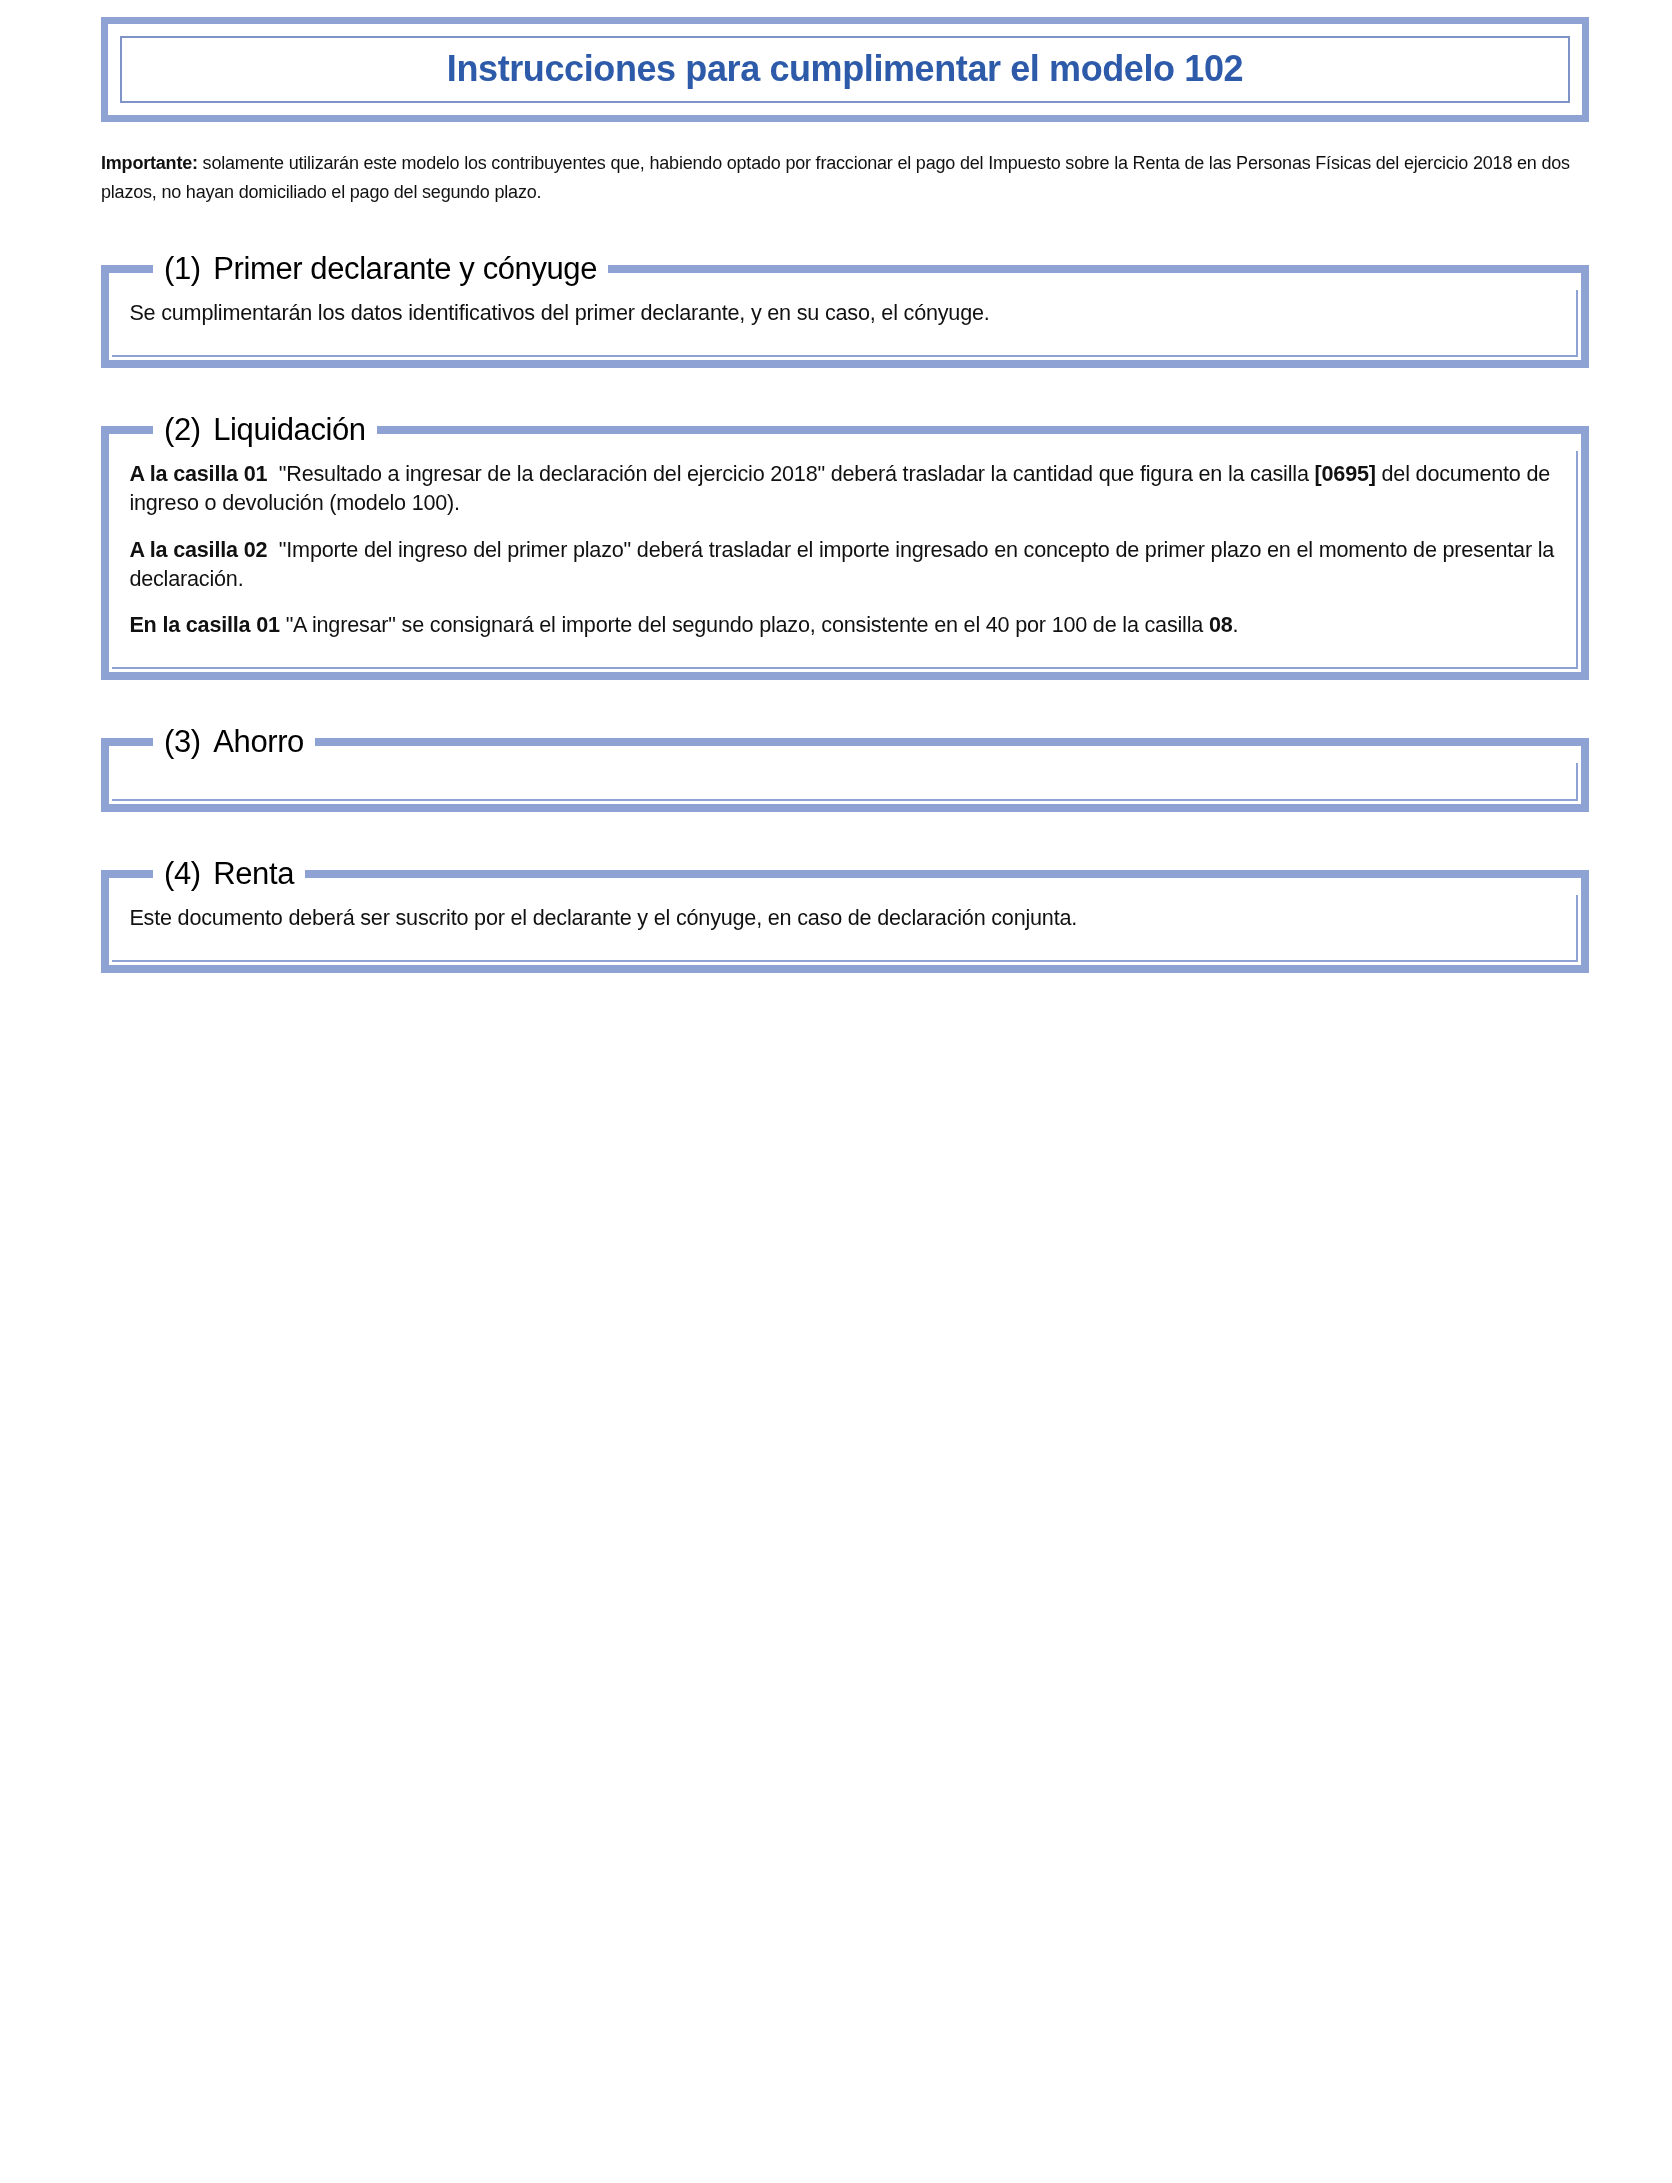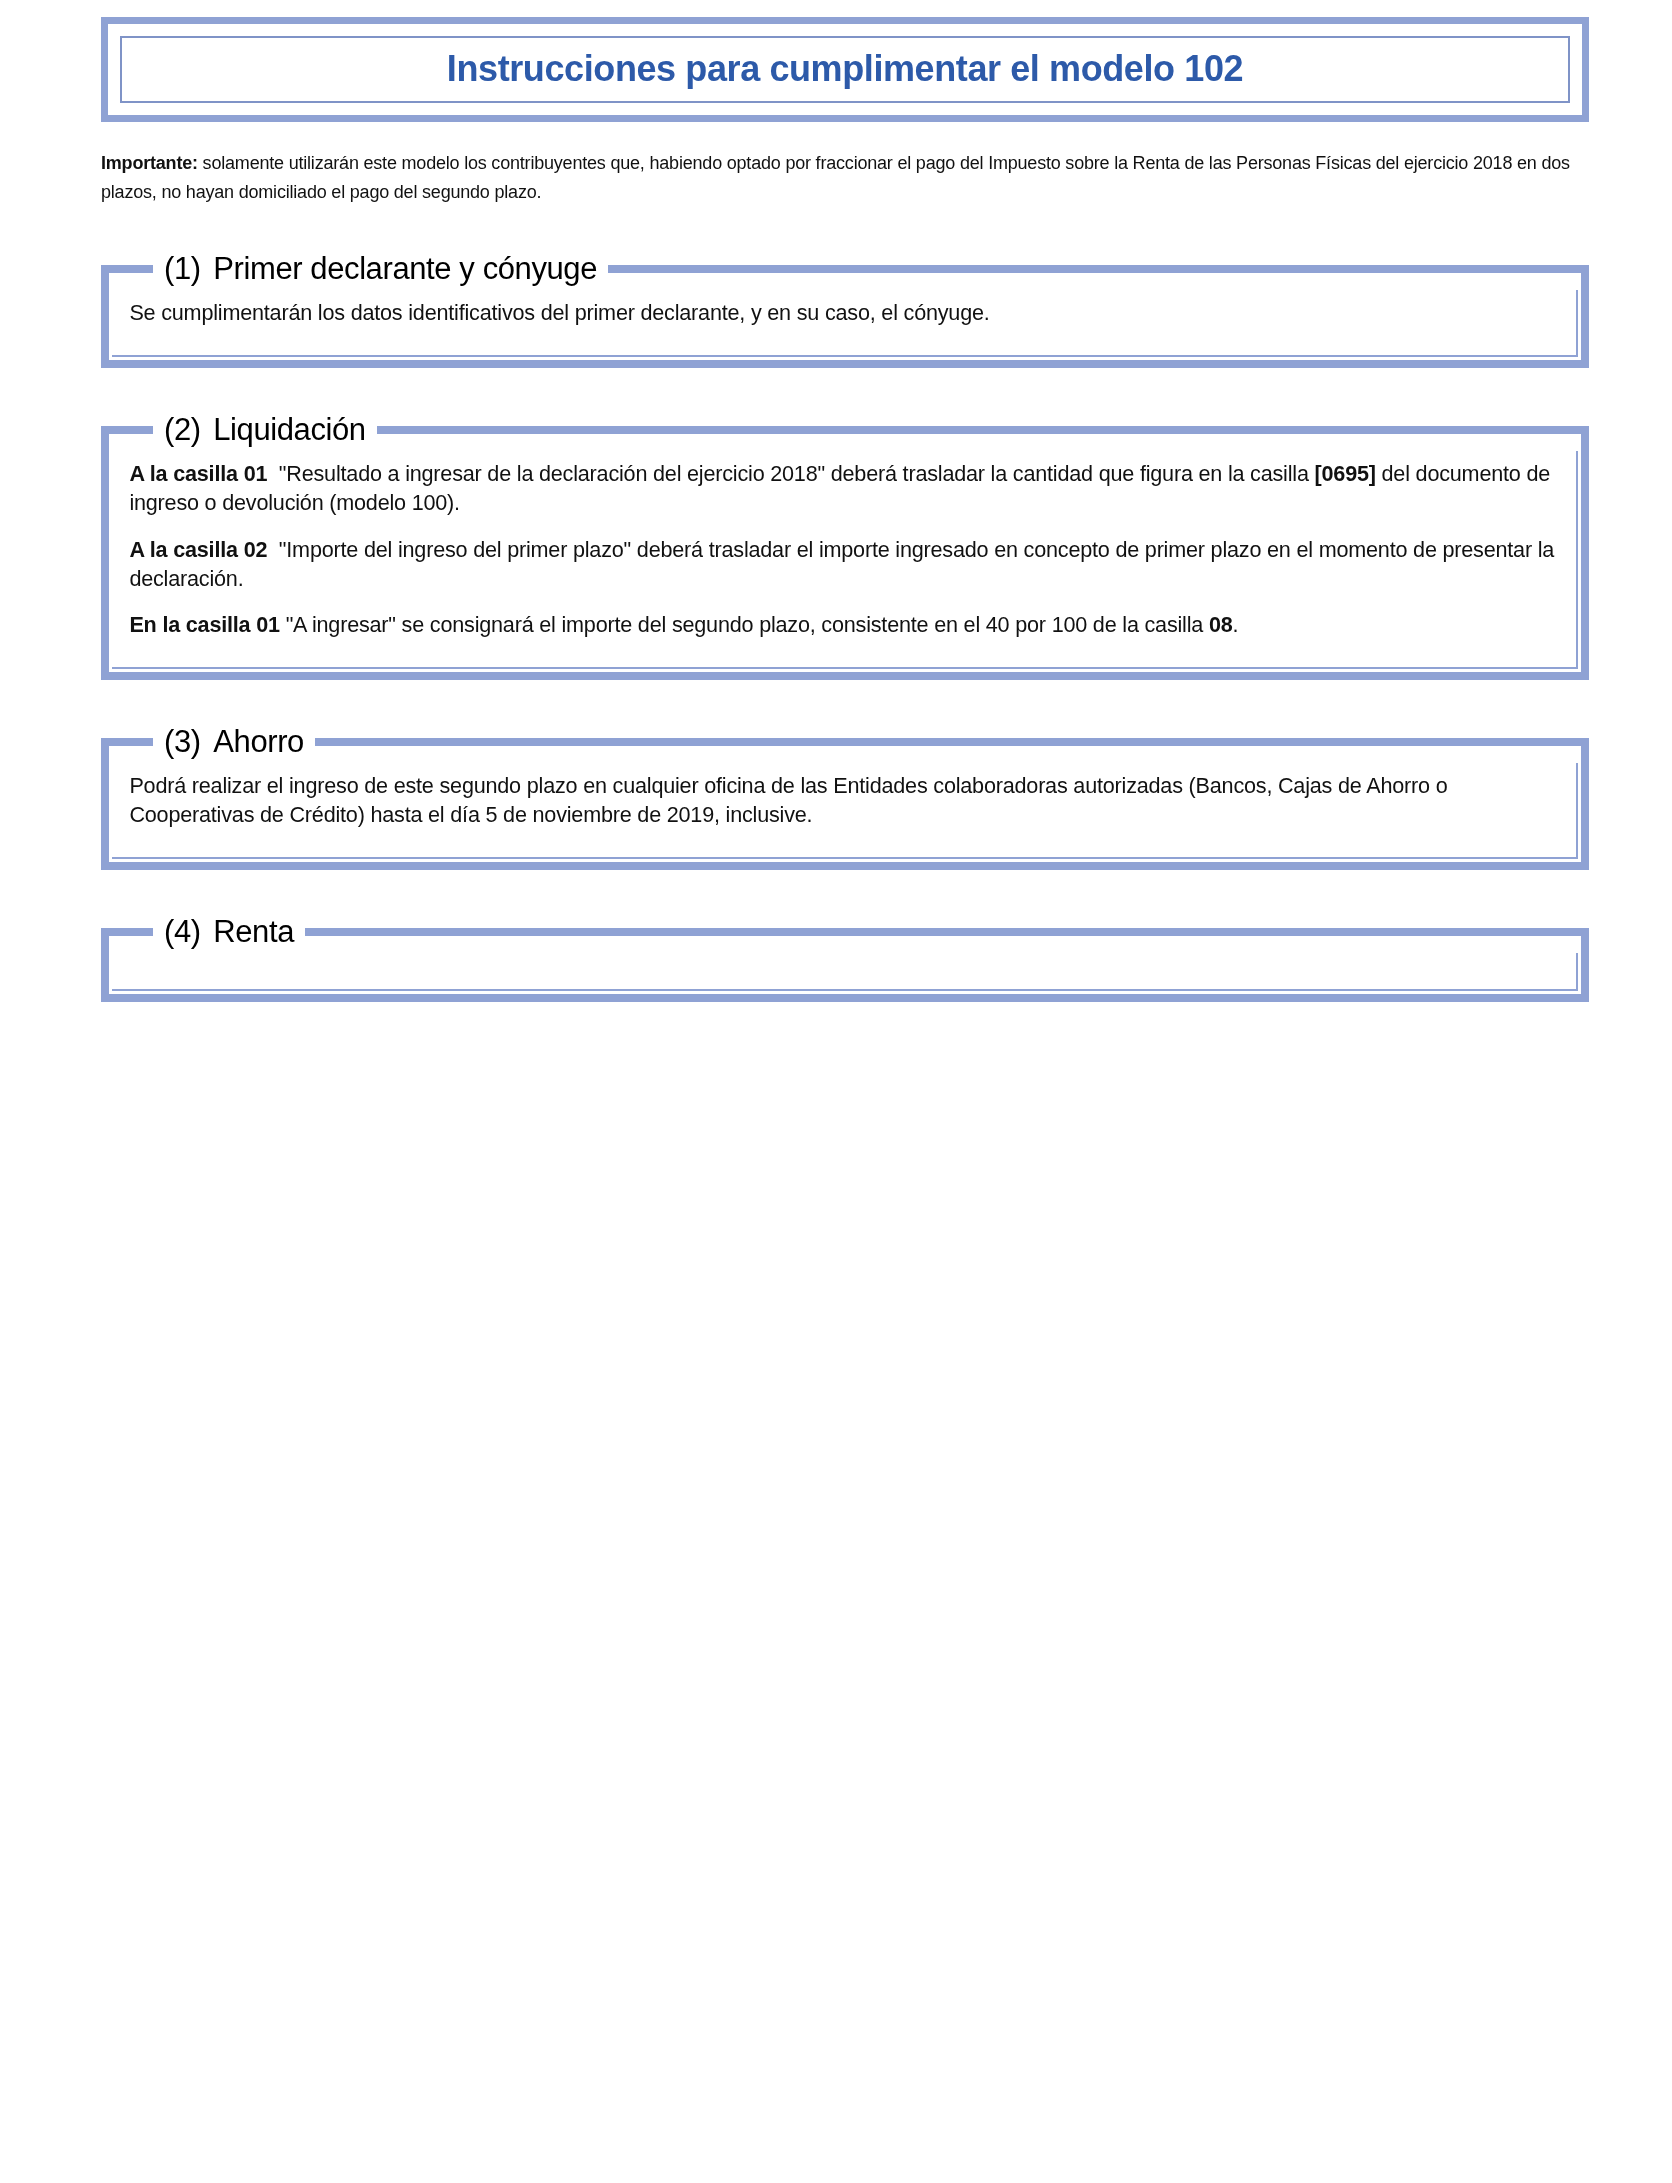--- a/index.html
+++ b/index.html
@@ -106,23 +106,23 @@
     </legend>
     <p><span class="b">A la casilla 01</span><span>  "Resultado a ingresar de la declaración del ejercicio 2018" deberá trasladar la cantidad que figura en la casilla </span><span class="b">[0695]</span><span> del documento de ingreso o devolución (modelo 100).</span></p>
     <p><span class="b">A la casilla 02</span><span>  "Importe del ingreso del primer plazo" deberá trasladar el importe ingresado en concepto de primer plazo en el momento de presentar la declaración.</span></p>
     <p><span class="b">En la casilla 01</span><span> "A ingresar" se consignará el importe del segundo plazo, consistente en el 40 por 100 de la casilla </span><span class="b">08</span><span>.</span></p>
   </fieldset>
 
   <fieldset class="sec">
     <legend>
       <span class="num">(3)</span><span class="ttl">Ahorro</span>
     </legend>
-    <p><span>Podrá realizar el ingreso de este segundo plazo en cualquier oficina de las Entidades colaboradoras autorizadas (Bancos, Cajas de Ahorro o Cooperativas de Crédito) hasta el día 5 de noviembre de 2019, inclusive.</span></p>
   </fieldset>
 
   <fieldset class="sec">
     <legend>
       <span class="num">(4)</span><span class="ttl">Renta</span>
     </legend>
+    <p><span>Este documento deberá ser suscrito por el declarante y el cónyuge, en caso de declaración conjunta.</span></p>
   </fieldset>
 
 </div>
 
 
 </body></html>

